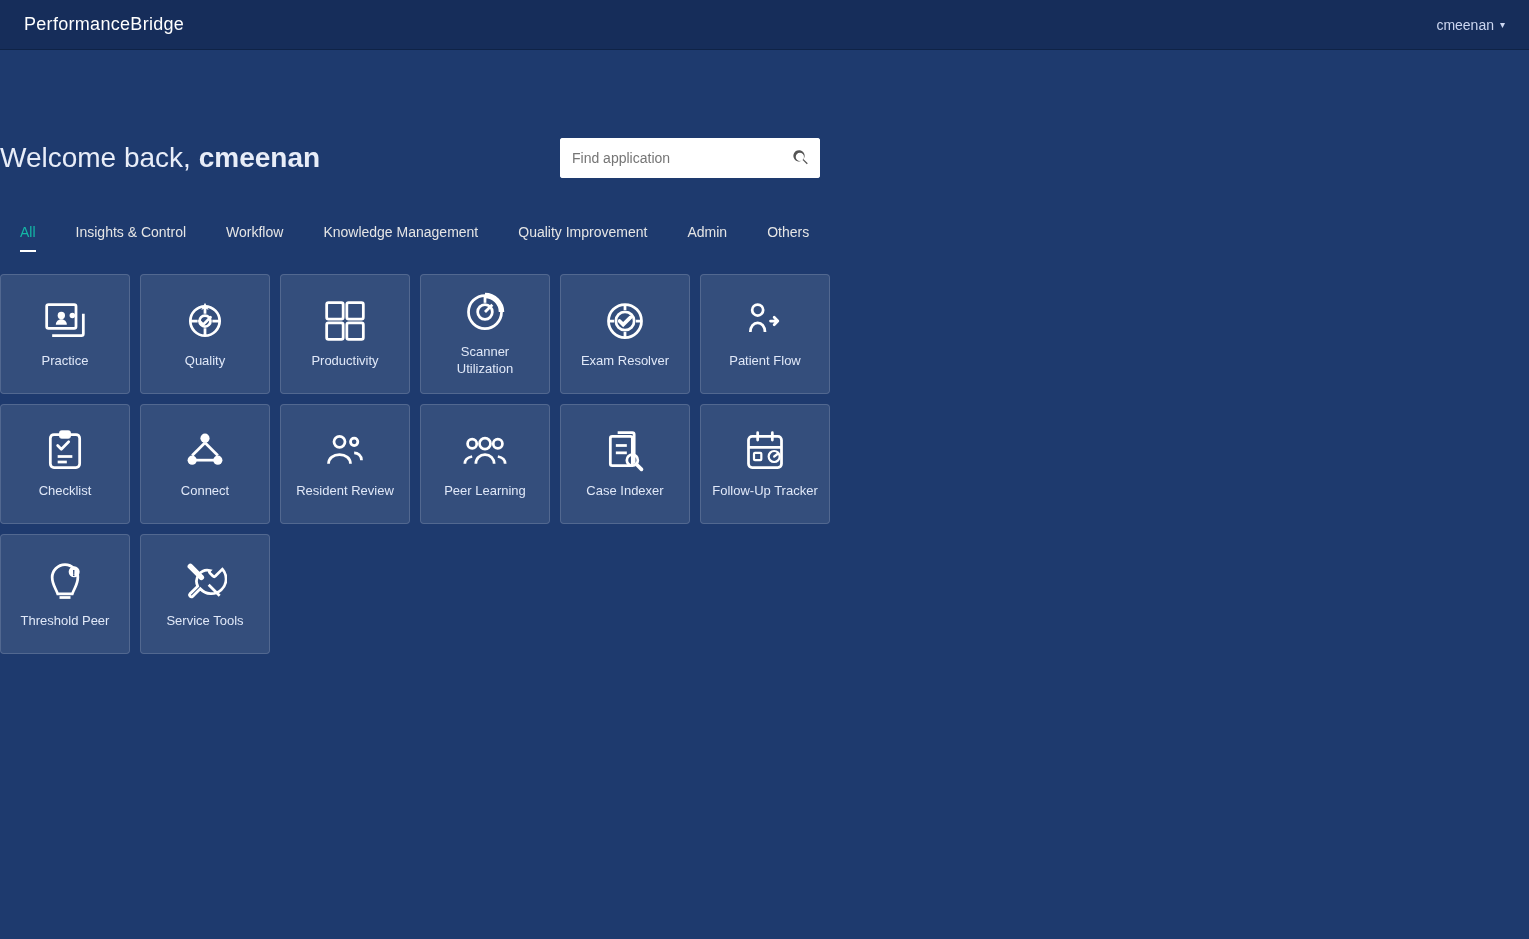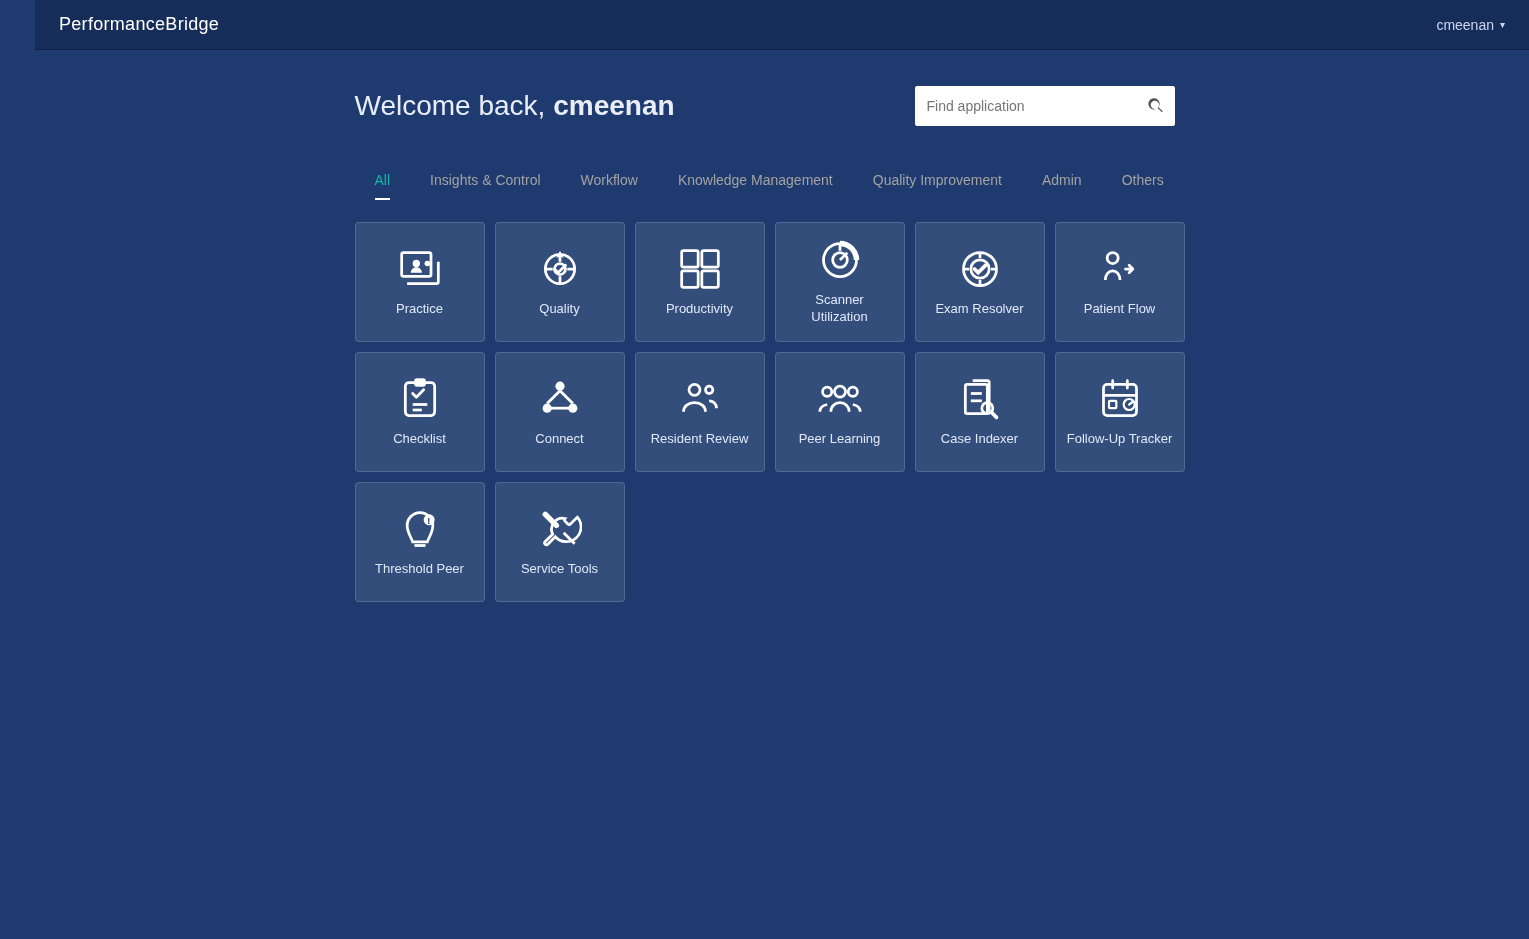--- a/index.html
+++ b/index.html
@@ -13,21 +13,20 @@
 
     
     .header {
       background-color: #162d5a;
       height: 50px;
       display: flex;
       align-items: center;
       justify-content: space-between;
       padding: 0 24px;
       border-bottom: 1px solid #0f2347;
-      margin-left: 35px;
     }
     .header-logo {
       font-size: 18px;
       font-weight: 300;
       color: #fff;
       letter-spacing: 0.3px;
     }
     .header-user {
       display: flex;
       align-items: center;
@@ -36,24 +35,24 @@
       color: #ccd6f0;
       cursor: pointer;
     }
     .header-user .chevron {
       font-size: 10px;
       color: #ccd6f0;
     }
 
     
     .main-content {
-      padding: 36px 0 0 0;
+      padding: 88px 0 0 0;
       display: flex;
       flex-direction: column;
-      align-items: center;
+      align-items: flex-start;
     }
 
     .welcome-row {
       display: flex;
       align-items: center;
       justify-content: space-between;
       width: 820px;
       margin-bottom: 36px;
     }
 
@@ -103,21 +102,21 @@
     .tabs {
       display: flex;
       gap: 0;
       margin-bottom: 24px;
       border-bottom: none;
       width: 820px;
     }
     .tab {
       padding: 10px 20px;
       font-size: 14px;
-      color: #a3a3a3;
+      color: #e5e5e5;
       cursor: pointer;
       position: relative;
       white-space: nowrap;
       user-select: none;
     }
     .tab.active {
       color: #14b8a6;
     }
     .tab.active::after {
       content: '';

